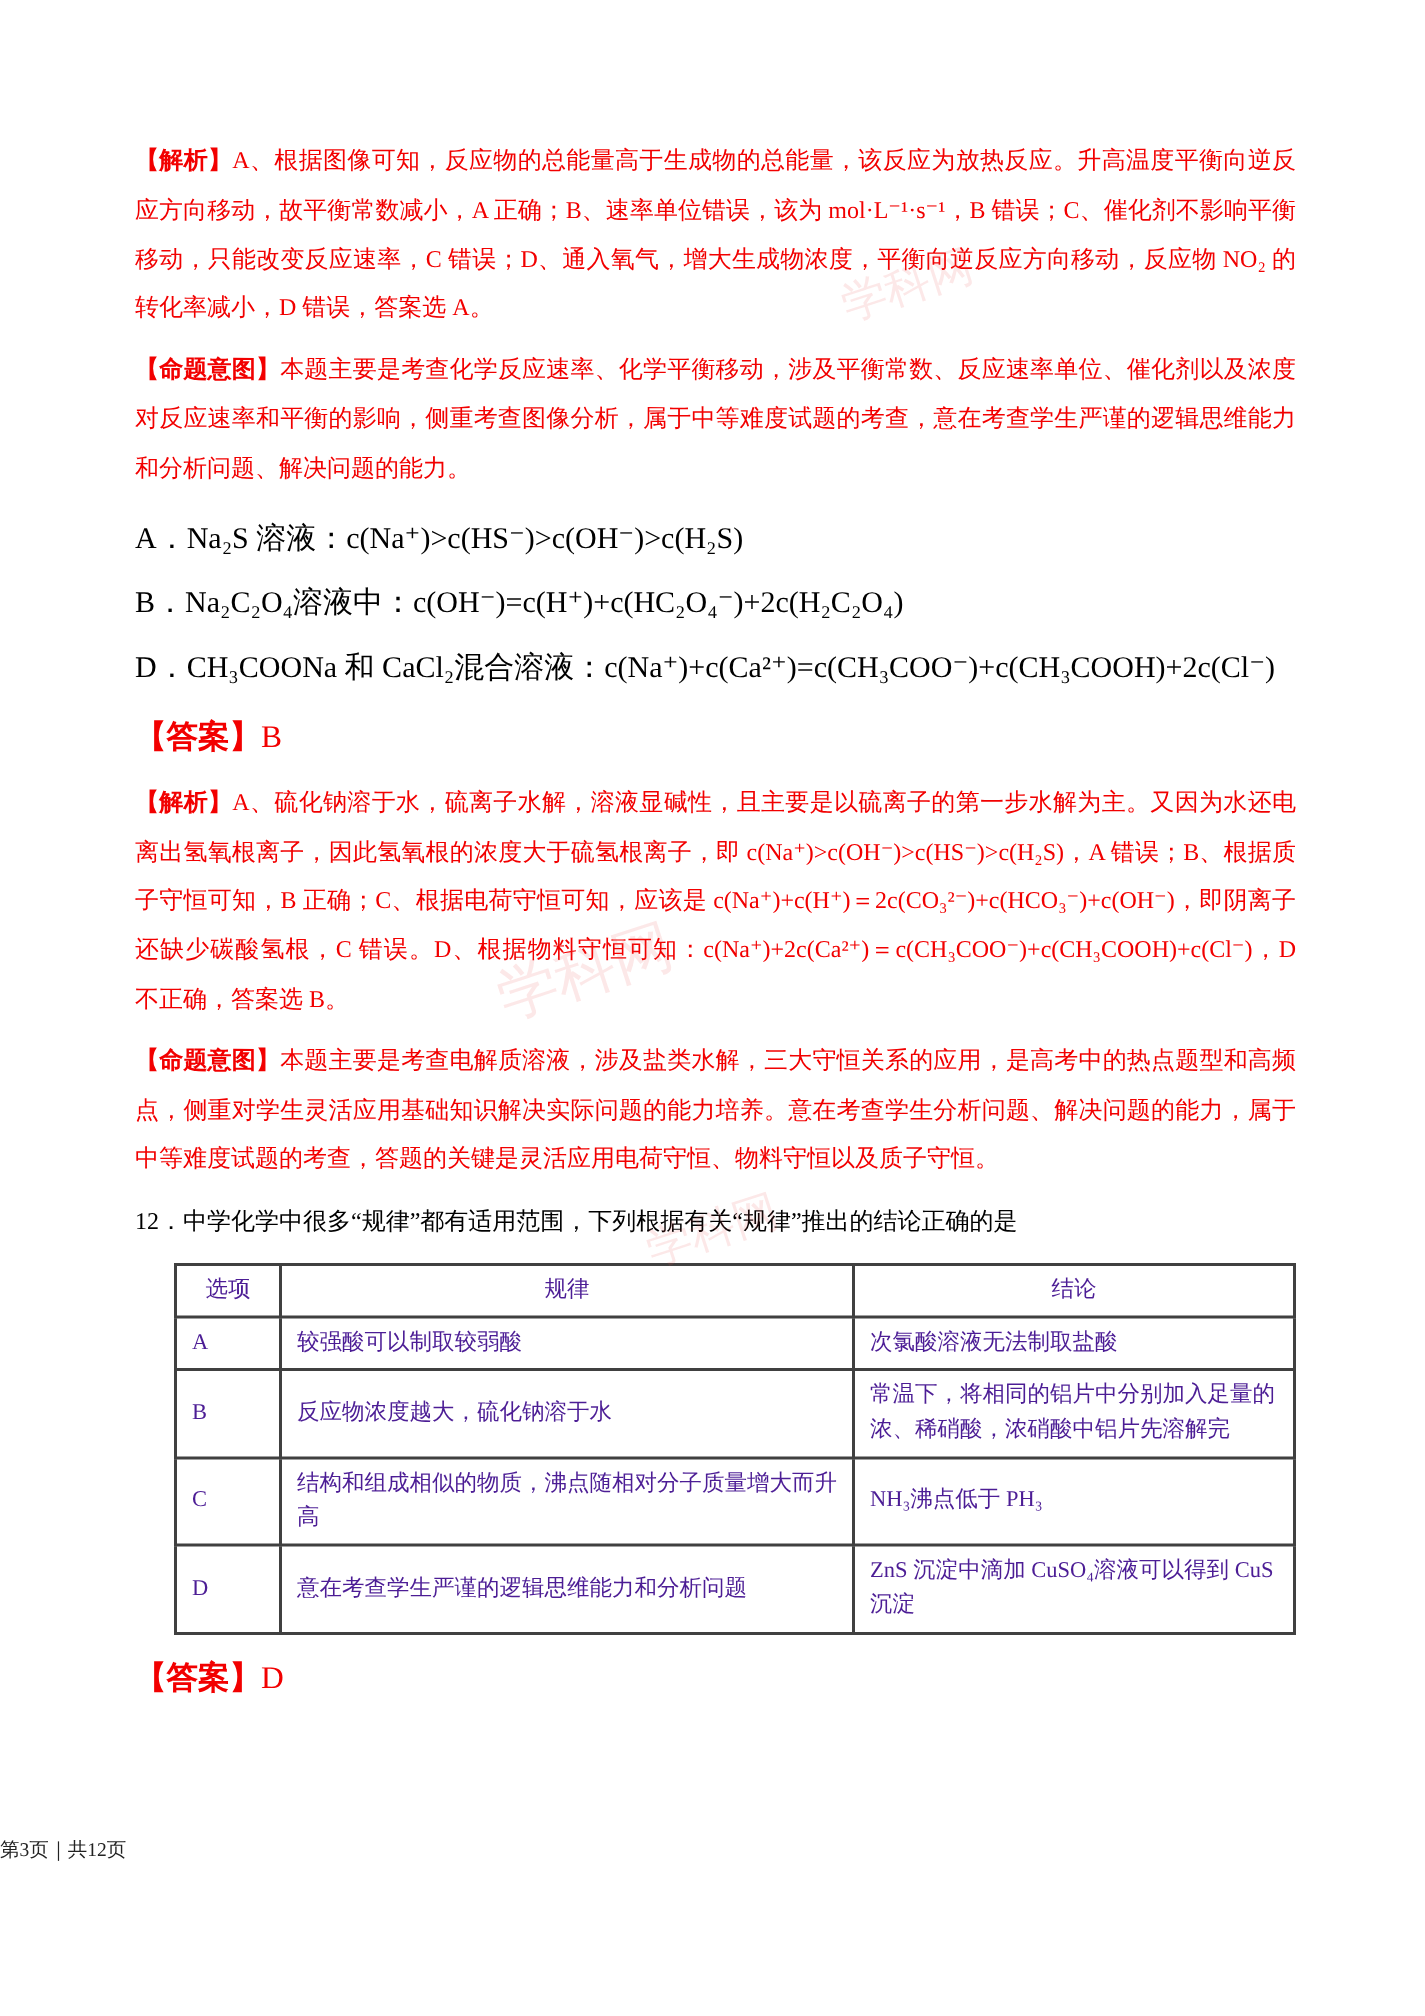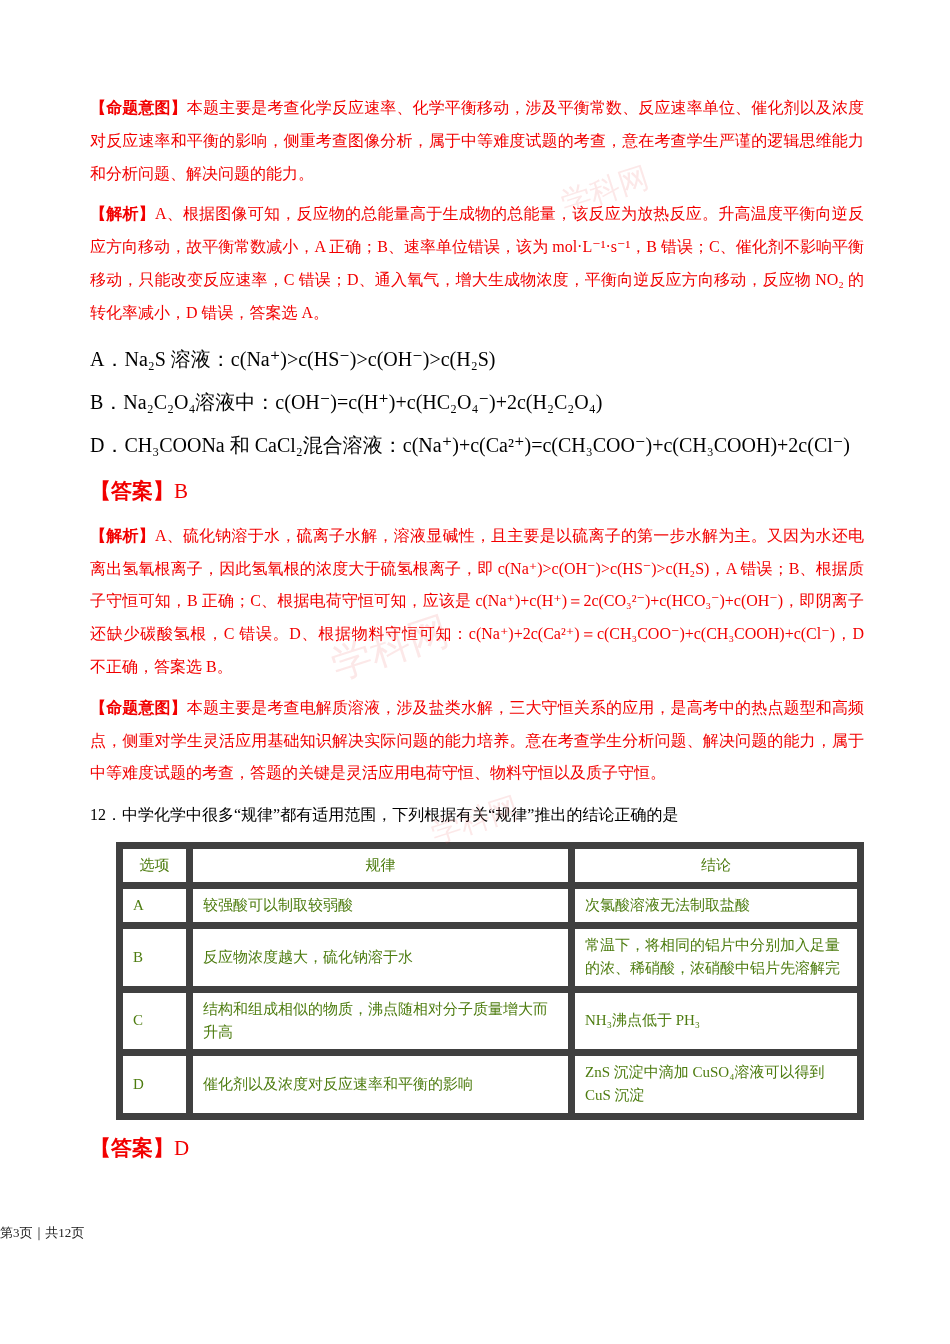--- a/index.html
+++ b/index.html
@@ -23,28 +23,28 @@
   .lbl { font-weight:bold; }
   .qline { font-size:16px; line-height:2.1; margin:6px 0 2px; color:#000; }
   .opt   { font-size:20px; line-height:2.15; color:#000; }
   .ans   { color:#f20000; font-size:21px; line-height:2.15; margin:2px 0 6px; }
   table.rules {
     margin:10px 0 6px 26px;
     width:calc(100% - 26px);
     border-collapse:collapse;
   }
   table.rules th, table.rules td {
-    border:7px solid #404040;
+    border:2px solid #404040;
     font-size:15px;
     line-height:1.55;
     padding:5px 10px;
     font-weight:normal;
     vertical-align:middle;
     text-align:left;
-    color:#4d7c0f;
+    color:#4c1d95;
   }
   table.rules th { text-align:center; }
   td.opt-col { text-align:center; }
   col.c-opt  { width:70px; }
   col.c-rule { width:382px; }
   .footer {
     position:absolute; top:1224px; left:0; width:100%;
     font-size:13px; color:#222;
   }
   .wm {
@@ -59,23 +59,23 @@
 </style>
 </head>
 <body>
 
 <div class="page">
 
   <div class="wm wm1">学科网</div>
   <div class="wm wm2">学科网</div>
   <div class="wm wm3">学科网</div>
 
+  <p class="rp"><span class="lbl">【解析】</span><span>A、根据图像可知，反应物的总能量高于生成物的总能量，该反应为放热反应。升高温度平衡向逆反应方向移动，故平衡常数减小，A 正确；B、速率单位错误，该为 mol·L⁻¹·s⁻¹，B 错误；C、催化剂不影响平衡移动，只能改变反应速率，C 错误；D、通入氧气，增大生成物浓度，平衡向逆反应方向移动，反应物 NO₂ 的转化率减小，D 错误，答案选 A。</span></p>
+
   <p class="rp"><span class="lbl">【命题意图】</span><span>本题主要是考查化学反应速率、化学平衡移动，涉及平衡常数、反应速率单位、催化剂以及浓度对反应速率和平衡的影响，侧重考查图像分析，属于中等难度试题的考查，意在考查学生严谨的逻辑思维能力和分析问题、解决问题的能力。</span></p>
-
-  <p class="rp"><span class="lbl">【解析】</span><span>A、根据图像可知，反应物的总能量高于生成物的总能量，该反应为放热反应。升高温度平衡向逆反应方向移动，故平衡常数减小，A 正确；B、速率单位错误，该为 mol·L⁻¹·s⁻¹，B 错误；C、催化剂不影响平衡移动，只能改变反应速率，C 错误；D、通入氧气，增大生成物浓度，平衡向逆反应方向移动，反应物 NO₂ 的转化率减小，D 错误，答案选 A。</span></p>
 
   <p class="opt">A．Na₂S 溶液：c(Na⁺)&gt;c(HS⁻)&gt;c(OH⁻)&gt;c(H₂S)</p>
   <p class="opt">B．Na₂C₂O₄溶液中：c(OH⁻)=c(H⁺)+c(HC₂O₄⁻)+2c(H₂C₂O₄)</p>
   <p class="opt">D．CH₃COONa 和 CaCl₂混合溶液：c(Na⁺)+c(Ca²⁺)=c(CH₃COO⁻)+c(CH₃COOH)+2c(Cl⁻)</p>
 
   <p class="ans"><span class="lbl">【答案】</span><span>B</span></p>
 
   <p class="rp"><span class="lbl">【解析】</span><span>A、硫化钠溶于水，硫离子水解，溶液显碱性，且主要是以硫离子的第一步水解为主。又因为水还电离出氢氧根离子，因此氢氧根的浓度大于硫氢根离子，即 c(Na⁺)&gt;c(OH⁻)&gt;c(HS⁻)&gt;c(H₂S)，A 错误；B、根据质子守恒可知，B 正确；C、根据电荷守恒可知，应该是 c(Na⁺)+c(H⁺)＝2c(CO₃²⁻)+c(HCO₃⁻)+c(OH⁻)，即阴离子还缺少碳酸氢根，C 错误。D、根据物料守恒可知：c(Na⁺)+2c(Ca²⁺)＝c(CH₃COO⁻)+c(CH₃COOH)+c(Cl⁻)，D 不正确，答案选 B。</span></p>
 
   <p class="rp"><span class="lbl">【命题意图】</span><span>本题主要是考查电解质溶液，涉及盐类水解，三大守恒关系的应用，是高考中的热点题型和高频点，侧重对学生灵活应用基础知识解决实际问题的能力培养。意在考查学生分析问题、解决问题的能力，属于中等难度试题的考查，答题的关键是灵活应用电荷守恒、物料守恒以及质子守恒。</span></p>
@@ -106,21 +106,21 @@
         <td>反应物浓度越大，硫化钠溶于水</td>
         <td>常温下，将相同的铝片中分别加入足量的浓、稀硝酸，浓硝酸中铝片先溶解完</td>
       </tr>
       <tr>
         <td class="opt-col">C</td>
         <td>结构和组成相似的物质，沸点随相对分子质量增大而升高</td>
         <td>NH₃沸点低于 PH₃</td>
       </tr>
       <tr>
         <td class="opt-col">D</td>
-        <td>催化剂以及浓度对反应速率和平衡的影响</td>
+        <td>意在考查学生严谨的逻辑思维能力和分析问题</td>
         <td>ZnS 沉淀中滴加 CuSO₄溶液可以得到 CuS 沉淀</td>
       </tr>
     </tbody>
   </table>
 
   <p class="ans"><span class="lbl">【答案】</span><span>D</span></p>
 
   <div class="footer">第3页｜共12页</div>
 
 </div>

